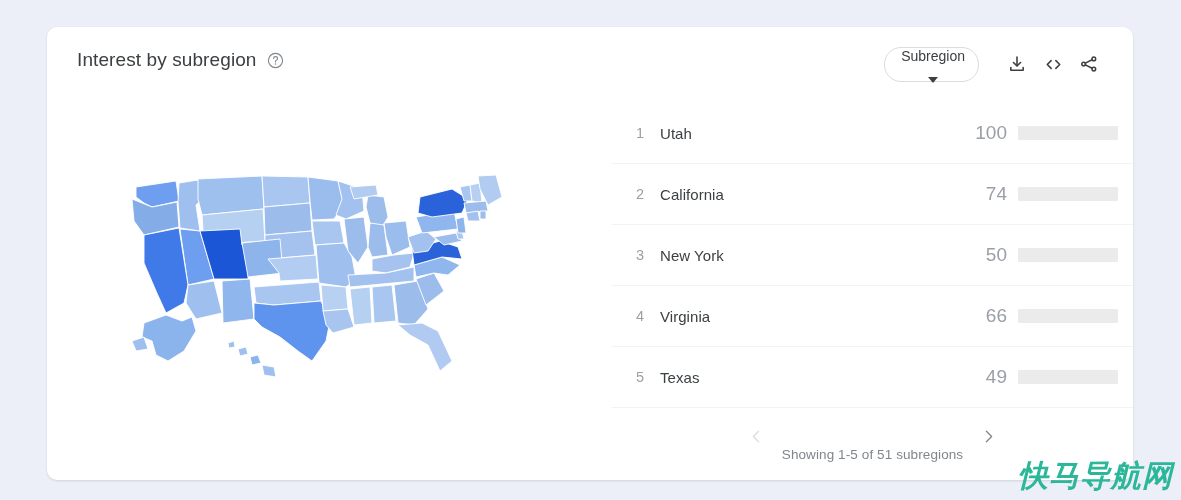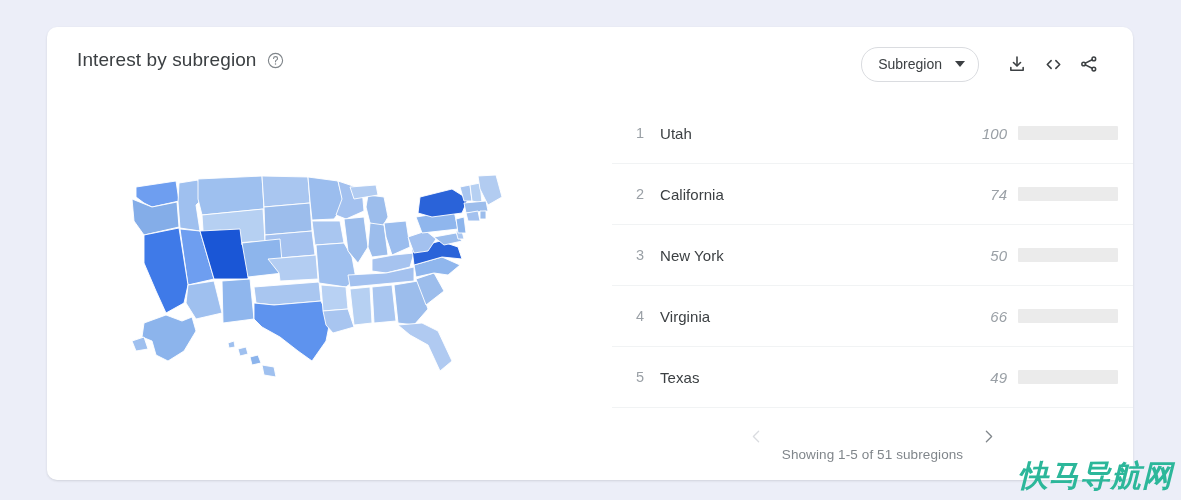--- a/index.html
+++ b/index.html
@@ -82,20 +82,21 @@
     border-radius: 17px;
     background: #fff;
     display: flex;
     align-items: center;
     padding: 0 13px 0 16px;
     gap: 13px;
     cursor: pointer;
     font-size: 14px;
     color: #3c4043;
     white-space: nowrap;
+    flex-direction: column;
   }
 
   .caret {
     width: 0; height: 0;
     border-left: 5px solid transparent;
     border-right: 5px solid transparent;
     border-top: 6px solid #3c4043;
     display: block;
   }
 
@@ -180,24 +181,23 @@
     left: 48px;
     font-size: 15px;
     color: #3c4043;
     letter-spacing: 0.05px;
     white-space: nowrap;
   }
 
   .value {
     position: absolute;
     right: 126px;
-    font-size: 15px;
+    font-size: 19px;
     color: #9aa0a6;
     text-align: right;
-    font-style: italic;
   }
 
   .bar-track {
     position: absolute;
     right: 15px;
     width: 100px;
     height: 14px;
     background: #ebebeb;
     border-radius: 1px;
     overflow: hidden;

